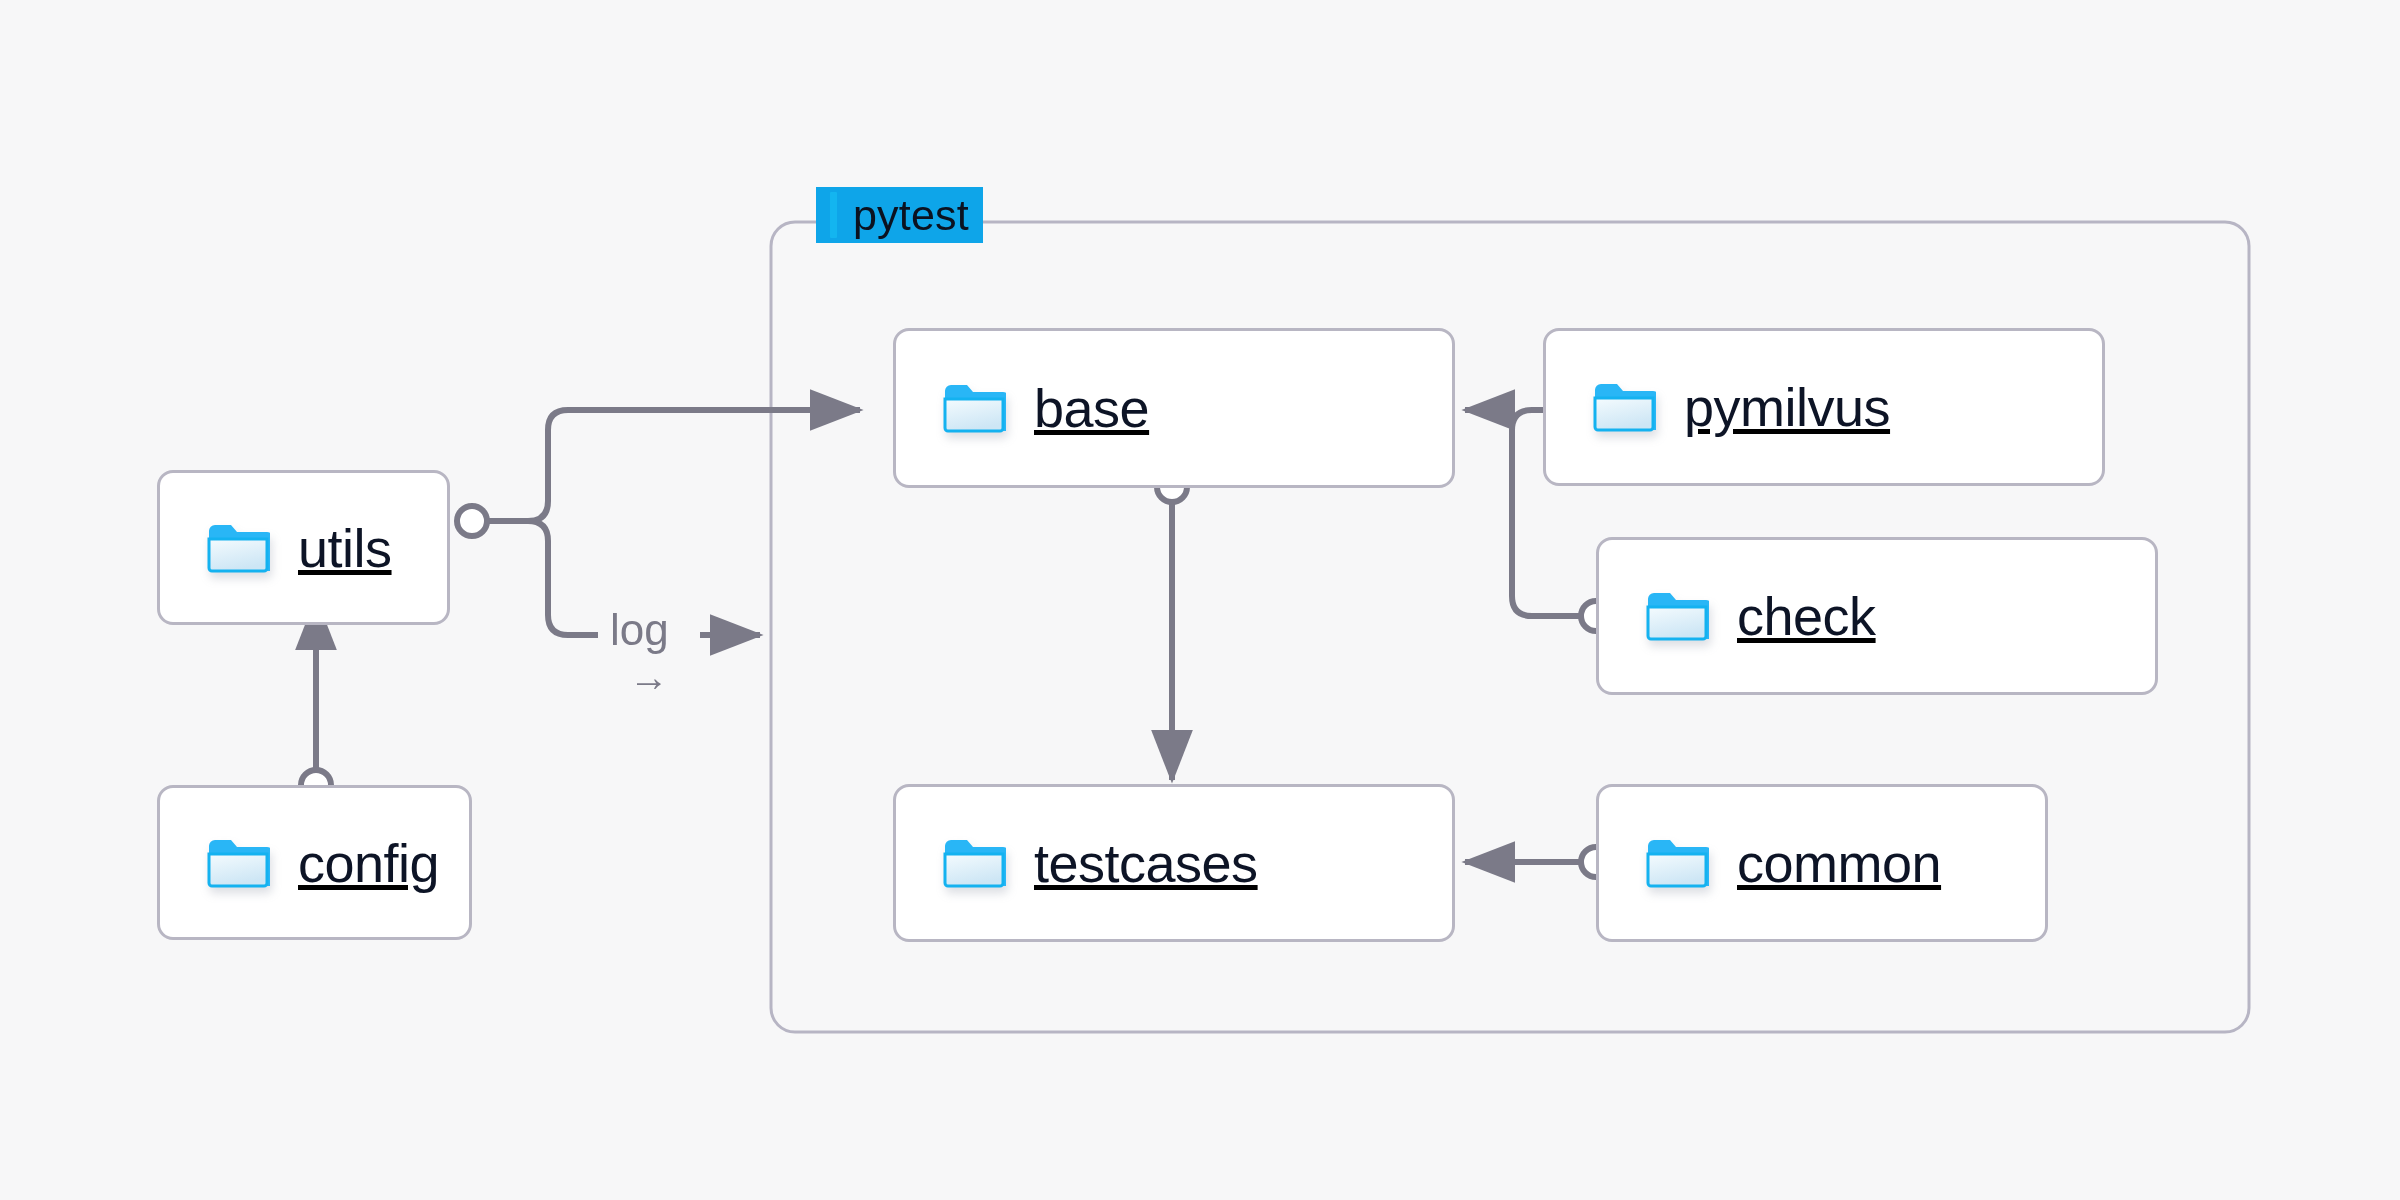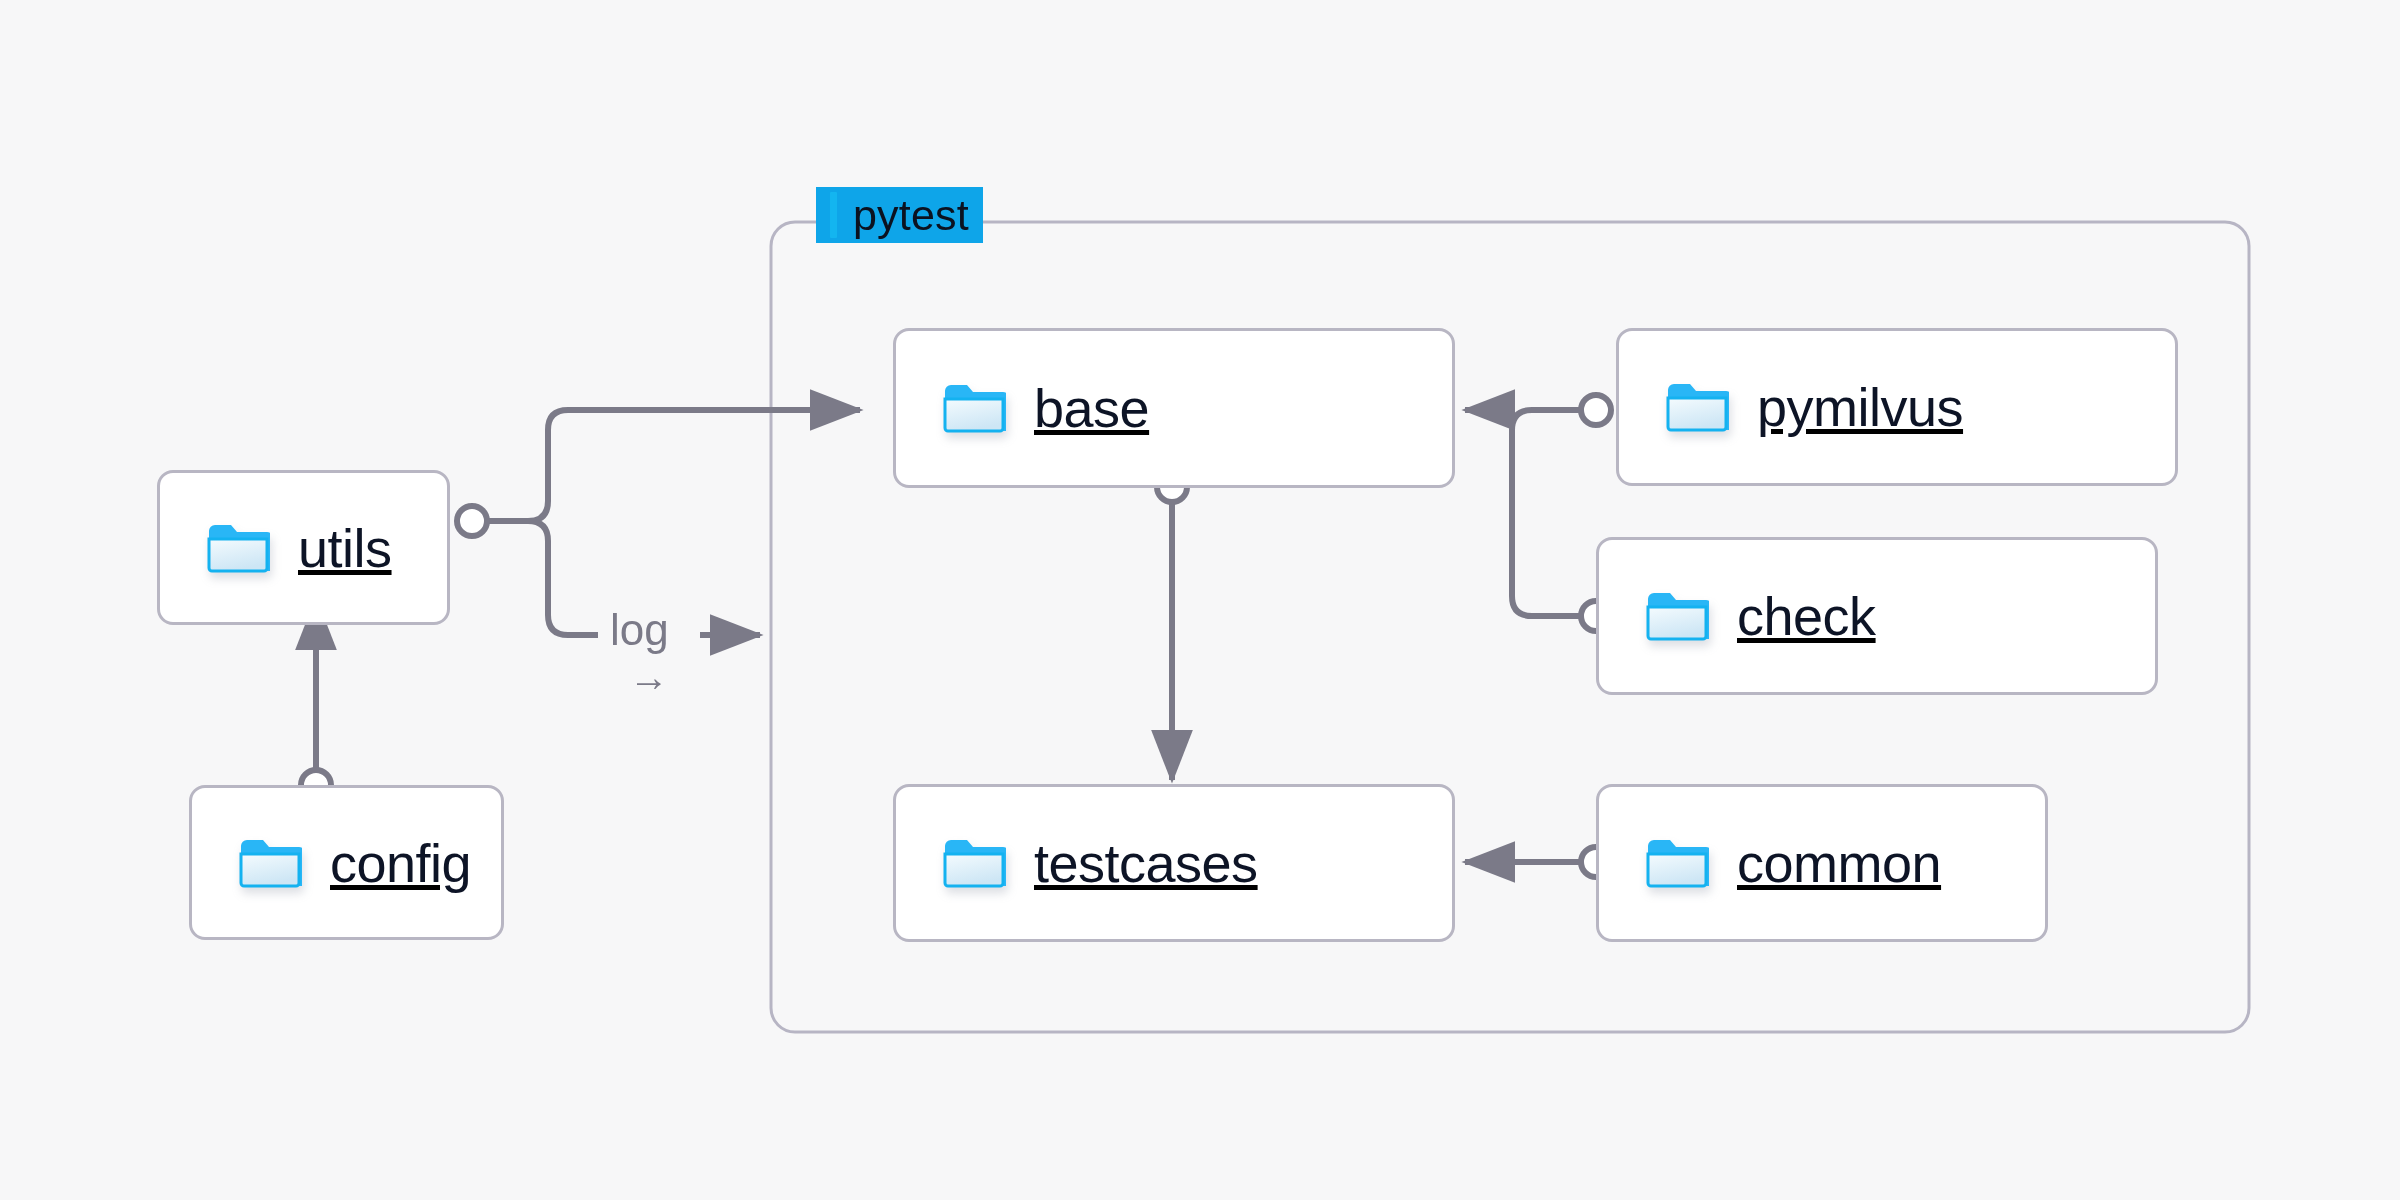--- a/index.html
+++ b/index.html
@@ -151,21 +151,21 @@
   <div class="node" style="left:157px; top:470px; width:293px; height:155px;">
     <span class="folder">
       <svg width="64" height="52" viewBox="0 0 64 52">
         <path d="M3 9 a6 6 0 0 1 6-6 h16 l6 7 h30 a6 6 0 0 1 6 6 v30 a3 3 0 0 1 -3 3 h-58 a3 3 0 0 1 -3 -3 z" fill="#29b6f6"></path>
         <path d="M3 17 h58 v29 a3 3 0 0 1 -3 3 h-52 a3 3 0 0 1 -3 -3 z" fill="url(#folderGrad)" stroke="#14b2f0" stroke-width="3"></path>
       </svg>
     </span>
     <span class="node-label">utils</span>
   </div>
 
-  <div class="node" style="left:157px; top:785px; width:315px; height:155px;margin-left:32px;">
+  <div class="node" style="left:157px; top:785px; width:315px; height:155px;">
     <span class="folder">
       <svg width="64" height="52" viewBox="0 0 64 52">
         <path d="M3 9 a6 6 0 0 1 6-6 h16 l6 7 h30 a6 6 0 0 1 6 6 v30 a3 3 0 0 1 -3 3 h-58 a3 3 0 0 1 -3 -3 z" fill="#29b6f6"></path>
         <path d="M3 17 h58 v29 a3 3 0 0 1 -3 3 h-52 a3 3 0 0 1 -3 -3 z" fill="url(#folderGrad)" stroke="#14b2f0" stroke-width="3"></path>
       </svg>
     </span>
     <span class="node-label">config</span>
   </div>
 
   <div class="node" style="left:893px; top:328px; width:562px; height:160px;">
@@ -181,21 +181,21 @@
   <div class="node" style="left:893px; top:784px; width:562px; height:158px;">
     <span class="folder">
       <svg width="64" height="52" viewBox="0 0 64 52">
         <path d="M3 9 a6 6 0 0 1 6-6 h16 l6 7 h30 a6 6 0 0 1 6 6 v30 a3 3 0 0 1 -3 3 h-58 a3 3 0 0 1 -3 -3 z" fill="#29b6f6"></path>
         <path d="M3 17 h58 v29 a3 3 0 0 1 -3 3 h-52 a3 3 0 0 1 -3 -3 z" fill="url(#folderGrad)" stroke="#14b2f0" stroke-width="3"></path>
       </svg>
     </span>
     <span class="node-label">testcases</span>
   </div>
 
-  <div class="node" style="left:1616px; top:328px; width:562px; height:158px;">
+  <div class="node" style="left:1543px; top:328px; width:562px; height:158px;">
     <span class="folder">
       <svg width="64" height="52" viewBox="0 0 64 52">
         <path d="M3 9 a6 6 0 0 1 6-6 h16 l6 7 h30 a6 6 0 0 1 6 6 v30 a3 3 0 0 1 -3 3 h-58 a3 3 0 0 1 -3 -3 z" fill="#29b6f6"></path>
         <path d="M3 17 h58 v29 a3 3 0 0 1 -3 3 h-52 a3 3 0 0 1 -3 -3 z" fill="url(#folderGrad)" stroke="#14b2f0" stroke-width="3"></path>
       </svg>
     </span>
     <span class="node-label">pymilvus</span>
   </div>
 
   <div class="node" style="left:1596px; top:537px; width:562px; height:158px;">

